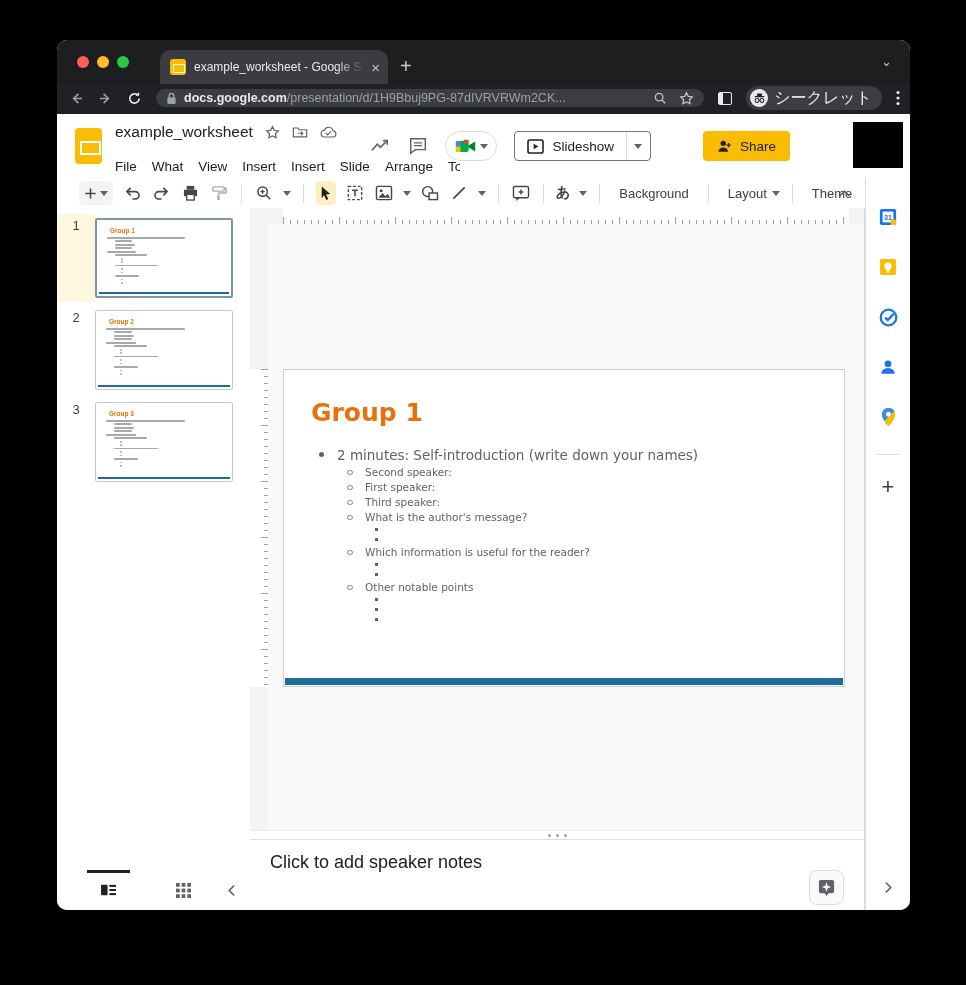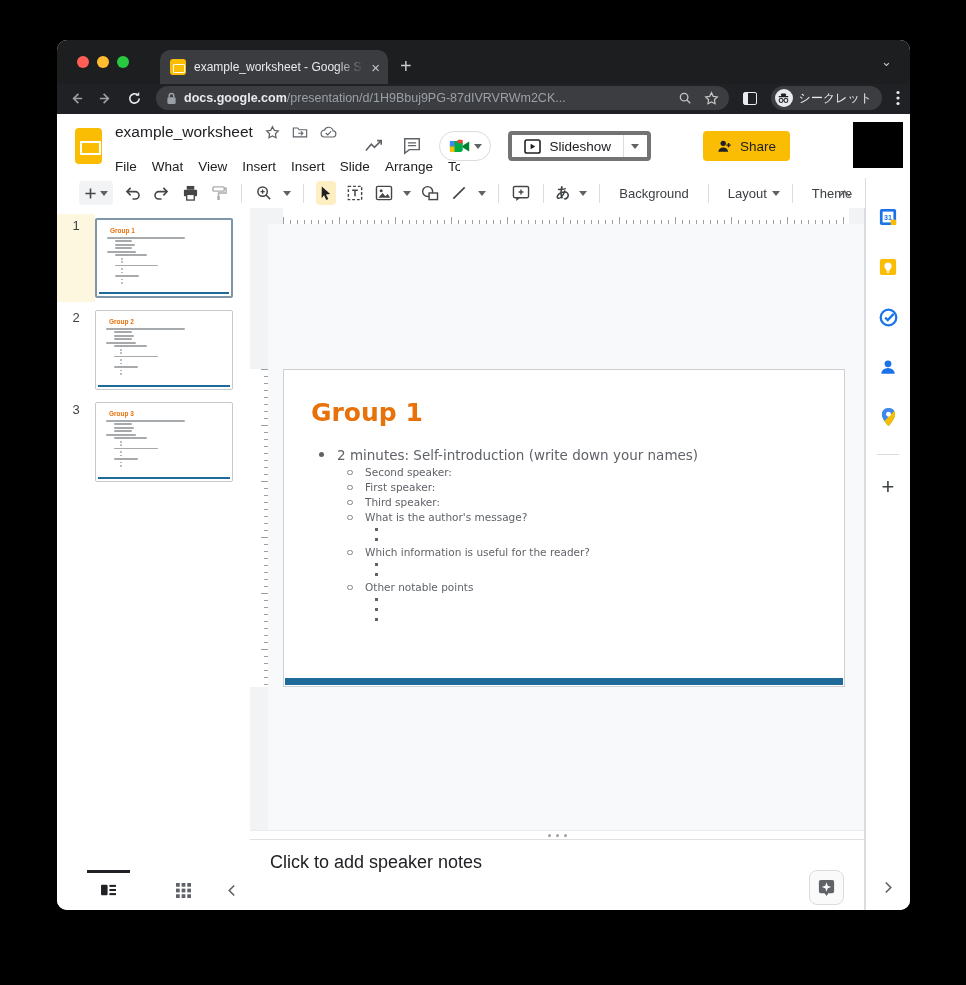--- a/index.html
+++ b/index.html
@@ -19,43 +19,43 @@
   .tab-title{color:#e8eaed;font-size:12px;margin-left:8px;white-space:nowrap;overflow:hidden;flex:1;position:relative;}
   .tab-fade{position:absolute;right:24px;top:0;width:28px;height:34px;background:linear-gradient(to right,rgba(59,60,63,0),#3b3c3f);}
   .tab-close{color:#c4c7c5;font-size:15px;line-height:1;margin-left:4px;flex:0 0 auto;}
   .newtab{color:#c4c7c5;font-size:20px;line-height:1;margin:0 0 8px 12px;}
   .win-chevron{position:absolute;right:18px;top:14px;color:#c4c7c5;font-size:13px;}
 
   
   .urlbar{height:30px;background:#202124;display:flex;align-items:center;padding:0 10px 2px 12px;gap:14px;flex:0 0 auto;}
   .nav-ic{color:#9aa0a6;font-size:15px;line-height:1;}
   .nav-ic.reload{color:#e8eaed;}
-  .omnibox{flex:1;height:24px;background:#3c3d41;border-radius:12px;display:flex;align-items:center;padding:0 10px;gap:7px;min-width:0;justify-content:flex-end;}
+  .omnibox{flex:1;height:18px;background:#3c3d41;border-radius:12px;display:flex;align-items:center;padding:0 10px;gap:7px;min-width:0;justify-content:flex-end;}
   .url-domain{color:#e8eaed;font-size:12.5px;font-weight:bold;white-space:nowrap;}
   .url-path{color:#9aa0a6;font-size:12.5px;white-space:nowrap;overflow:hidden;text-overflow:ellipsis;flex:1;min-width:0;margin-left:-7px;}
   .omni-right{display:flex;gap:12px;align-items:center;flex:0 0 auto;}
   .sidepanel-ic{width:14px;height:13px;border:1.5px solid #e8eaed;border-radius:2px;position:relative;}
   .sidepanel-ic::after{content:"";position:absolute;left:0;top:0;width:4px;height:100%;background:#e8eaed;}
   .incog{height:24px;background:#3c3d41;border-radius:12px;display:flex;align-items:center;gap:6px;padding:0 10px 0 4px;}
   .incog-badge{width:18px;height:18px;border-radius:50%;background:#e8eaed;display:flex;align-items:center;justify-content:center;}
-  .incog-label{color:#e8eaed;font-size:12px;white-space:nowrap;}
+  .incog-label{color:#e8eaed;font-size:16px;white-space:nowrap;}
 
   
   .appheader{height:64px;background:#fff;position:relative;display:flex;flex:0 0 auto;}
   .slides-logo{width:27px;height:36px;background:#fbbc04;border-radius:4px;margin:14px 0 0 18px;position:relative;flex:0 0 auto;}
   .slides-logo::after{content:"";position:absolute;left:5px;top:13px;width:17px;height:10px;border:2px solid #fff;border-radius:1px;}
   .title-block{margin-left:13px;padding-top:9px;min-width:0;}
   .title-row{display:flex;align-items:center;gap:12px;}
   .doc-title{font-size:15.5px;color:#202124;white-space:nowrap;}
   .title-ic{color:#5f6368;display:flex;align-items:center;}
   .menu-row{display:flex;gap:15px;margin-top:18px;width:345px;overflow:hidden;}
   .menu-item{font-size:13.5px;color:#202124;white-space:nowrap;}
   .header-right{position:absolute;right:0;top:0;height:64px;display:flex;align-items:center;gap:17px;padding-right:120px;}
   .meet-pill{width:52px;height:30px;border:1px solid #dadce0;border-radius:15px;display:flex;align-items:center;justify-content:center;gap:3px;}
-  .slideshow-btn{height:30px;border:4px solid #737373;border-radius:4px;display:flex;align-items:stretch;}
+  .slideshow-btn{height:30px;border:1px solid #737373;border-radius:4px;display:flex;align-items:stretch;}
   .ss-main{display:flex;align-items:center;gap:8px;padding:0 12px;}
   .ss-label{font-size:13.5px;color:#202124;}
   .ss-caret{width:24px;border-left:1px solid #dadce0;display:flex;align-items:center;justify-content:center;}
   .caret{width:0;height:0;border-left:4px solid transparent;border-right:4px solid transparent;border-top:5px solid #5f6368;}
   .share-btn{height:30px;background:var(--share-yellow,#fbbc04);border-radius:4px;display:flex;align-items:center;gap:7px;padding:0 14px;margin-left:35px;}
   .share-label{font-size:13.5px;color:#202124;font-weight:500;}
   .avatar{position:absolute;right:7px;top:8px;width:50px;height:46px;background:#000;}
 
   
   .lower{flex:1;display:flex;min-height:0;}

